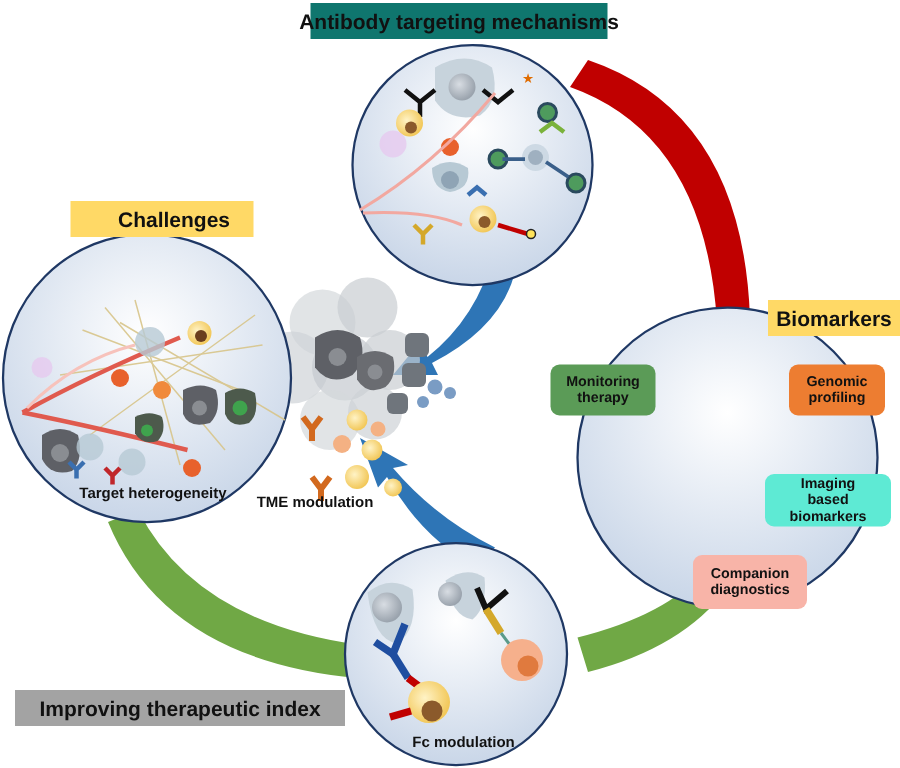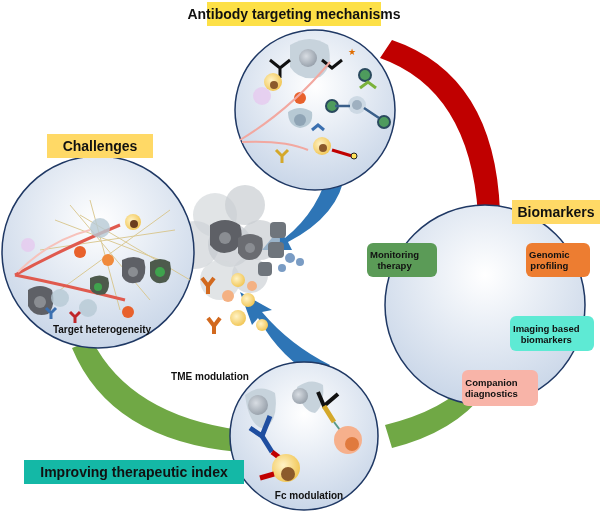--- a/index.html
+++ b/index.html
@@ -8,22 +8,22 @@
   #stage { position: absolute; left: 0; top: 0; width: 600px; height: 512px; }
   .label-box { position: absolute; background: #ffd966; color: #111;
                font-weight: bold; font-family: "Liberation Sans", sans-serif;
                display: flex; align-items: center; justify-content: center;
                white-space: nowrap; }
   .circle-caption { position: absolute; font-weight: bold; color: #111;
                font-family: "Liberation Sans", sans-serif; text-align: center;
                font-size: 10px; line-height: 12px; white-space: nowrap; }
   .bio-box { position: absolute; border-radius: 6px; font-weight: bold;
              font-size: 9.5px; line-height: 11px; text-align: center;
-             display: flex; align-items: center; 
-             font-family: "Liberation Sans", sans-serif; padding: 0 3px; box-sizing: border-box; }
+             display: flex; align-items: center; justify-content: center;
+             font-family: "Liberation Sans", sans-serif; padding: 0 18px; box-sizing: border-box; }
 </style>
 </head>
 <body>
 
 <div id="stage">
   <svg width="600" height="512" viewBox="0 0 600 512" xmlns="http://www.w3.org/2000/svg">
     <defs>
       <radialGradient id="cfill" cx="50%" cy="35%" r="65%">
         <stop offset="0%" stop-color="#ffffff"></stop>
         <stop offset="100%" stop-color="#c9d6e8"></stop>
@@ -159,30 +159,30 @@
       <path d="M 250 428 l 12 8 l 8 -20" stroke="#1f4ea0" stroke-width="5" fill="none"></path>
       <path d="M 262 436 l 10 16" stroke="#1f4ea0" stroke-width="5"></path>
       <path d="M 272 452 l 8 6" stroke="#c00000" stroke-width="5"></path>
       <circle cx="286" cy="468" r="14" fill="url(#immune)"></circle>
       <circle cx="288" cy="474" r="7" fill="#8b5a2b"></circle>
       <path d="M 260 478 l 14 -4" stroke="#c00000" stroke-width="5"></path>
     </g>
   </svg>
 
   
-  <div class="label-box" style="left: 207px; top: 2px; width: 174px; height: 24px; font-size: 14px; background: #fde047;">Antibody targeting mechanisms</div>
-  <div class="label-box" style="left: 47px; top: 134px; width: 106px; height: 24px; font-size: 14px; background: rgb(255, 217, 102);">Challenges</div>
+  <div class="label-box" style="left: 207px; top: 2px; width: 198px; height: 24px; font-size: 14px; background: #0f766e;">Antibody targeting mechanisms</div>
+  <div class="label-box" style="left: 47px; top: 134px; width: 106px; height: 24px; font-size: 14px; background: rgb(255, 217, 102); padding-left: 16px;">Challenges</div>
   <div class="label-box" style="left: 512px; top: 200px; width: 88px; height: 24px; font-size: 14px; background: rgb(255, 217, 102);">Biomarkers</div>
-  <div class="label-box" style="left: 10px; top: 460px; width: 220px; height: 24px; font-size: 14px; background: #14b8a6; margin-left: 14px;">Improving therapeutic index</div>
+  <div class="label-box" style="left: 10px; top: 460px; width: 220px; height: 24px; font-size: 14px; background: #a3a3a3;">Improving therapeutic index</div>
 
   
   <div class="circle-caption" style="left:46px; top:170px; width:112px;">
   </div>
   <div class="circle-caption" style="left:48px; top:324px; width:108px;">Target heterogeneity</div>
-  <div class="circle-caption" style="left:168px; top:330px; width:84px;margin-top:41px;">TME modulation</div>
+  <div class="circle-caption" style="left:168px; top:330px; width:84px;">TME modulation</div>
   <div class="circle-caption" style="left:272px; top:490px; width:74px;">Fc modulation</div>
 
   
   <div id="bio-0" class="bio-box" style="left: 367px; top: 243px; width: 70px; height: 34px; background: rgb(91, 155, 87); color: rgb(17, 17, 17);">
     <div>
         <div>Monitoring</div>
         <div>therapy</div>
       </div>
   </div>
   <div id="bio-1" class="bio-box" style="left: 526px; top: 243px; width: 64px; height: 34px; background: rgb(237, 125, 49); color: rgb(17, 17, 17);">

